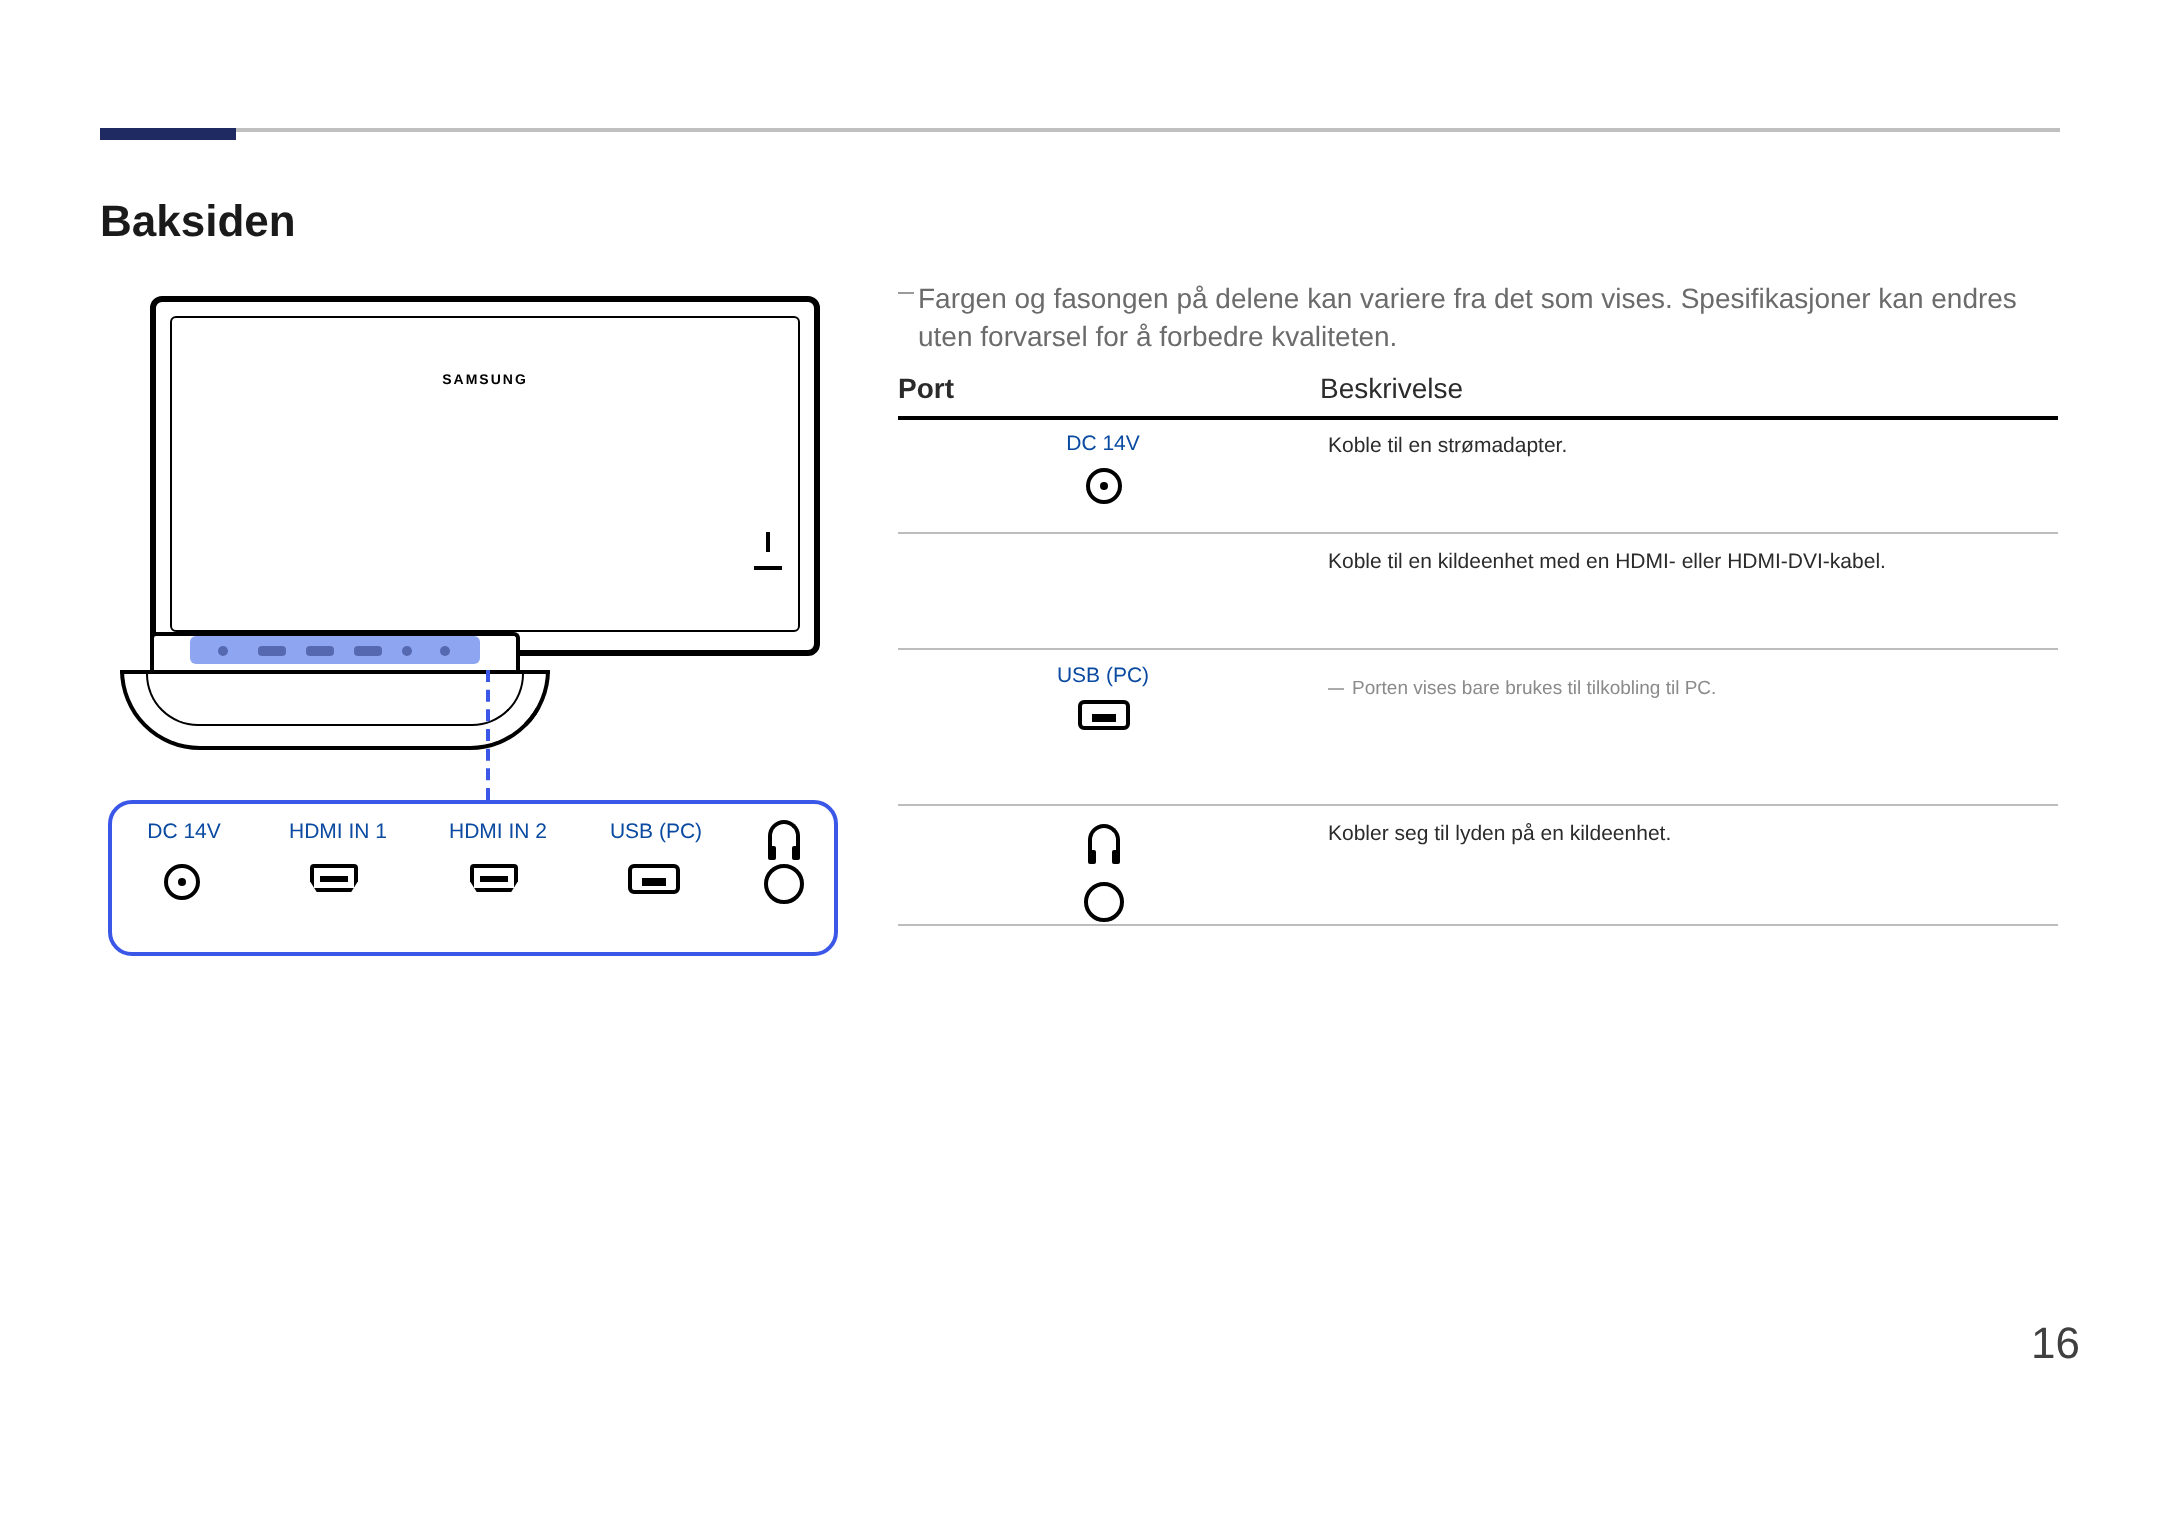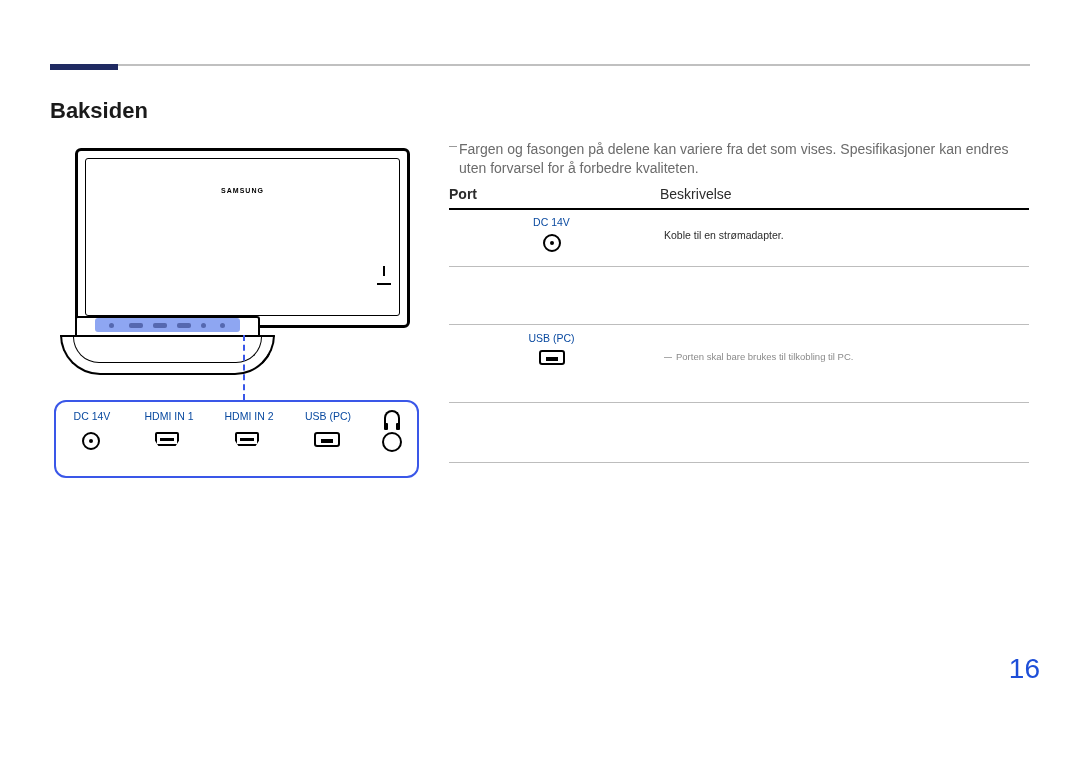--- a/index.html
+++ b/index.html
@@ -57,25 +57,25 @@
   .note { position: absolute; left: 459px; top: 140px; width: 566px; font-size: 14px; color: #6b6b6b; line-height: 1.35; }
   .note-dash { position: absolute; left: 449px; top: 140px; width: 8px; height: 1px; background: #9a9a9a; top: 146px; }
   .tbl-hr { border: none; border-top: 2px solid #000; }
   .tbl-hr-thin { border: none; border-top: 1px solid #bdbdbd; }
   .th-port { position: absolute; left: 449px; top: 186px; font-size: 14px; font-weight: 700; }
   .th-desc { position: absolute; left: 660px; top: 186px; font-size: 14px; font-weight: 400; }
 
   .row { position: absolute; left: 449px; width: 580px; }
   .row .port-col { position: absolute; left: 0; width: 205px; text-align: center; }
   .row .port-col .pl { font-size: 10.5px; color: #0a4aa0; }
-  .row .desc-col { position: absolute; left: 215px; width: 365px; font-size: 10.5px; color: #2b2b2b; line-height: 1.45; margin-top: 12px; }
+  .row .desc-col { position: absolute; left: 215px; width: 365px; font-size: 10.5px; color: #2b2b2b; line-height: 1.45; }
   .row .desc-col .sub { color: #8a8a8a; font-size: 9.5px; margin-top: 6px; }
   .row .desc-col .sub-dash { display: inline-block; width: 8px; height: 1px; background: #aaa; vertical-align: middle; margin-right: 4px; }
 
-  .page-num { position: absolute; right: 40px; bottom: 24px; font-size: 28px; color: #1d4ed8; }
+  .page-num { position: absolute; right: 40px; bottom: 24px; font-size: 22px; color: #404040; }
 
 </style>
 </head>
 <body>
 <div class="page">
 
 <div class="top-bar"></div>
 <div class="top-bar-accent"></div>
 
 <h2 class="section-title">Baksiden</h2>
@@ -132,31 +132,39 @@
 <div class="row" style="top:216px; height:50px;">
   <div class="port-col">
     <div class="pl">DC 14V</div>
     <div style="margin-top:6px;"><span class="icon-dc"></span></div>
   </div>
   <div class="desc-col">Koble til en strømadapter.</div>
 </div>
 <hr class="tbl-hr-thin" style="position:absolute; left:449px; top:266px; width:580px;">
 
 <div class="row" style="top:274px; height:50px;">
+  <div class="desc-col">Koble til en kildeenhet med en HDMI- eller HDMI-DVI-kabel.</div>
 </div>
 <hr class="tbl-hr-thin" style="position:absolute; left:449px; top:324px; width:580px;">
 
 <div class="row" style="top:332px; height:68px;">
   <div class="port-col">
     <div class="pl">USB (PC)</div>
     <div style="margin-top:6px;"><span class="icon-usb"></span></div>
   </div>
   <div class="desc-col">
-    <div class="sub"><span class="sub-dash"></span><span>Porten skal bare brukes til tilkobling til PC.</span></div>
+    <div class="sub"><span class="sub-dash"></span><span>Porten vises bare brukes til tilkobling til PC.</span></div>
   </div>
 </div>
 <hr class="tbl-hr-thin" style="position:absolute; left:449px; top:402px; width:580px;">
 
+<div class="row" style="top:410px; height:52px;">
+  <div class="port-col">
+    <div style="margin-top:2px;"><span class="icon-head"></span></div>
+    <div style="margin-top:8px;"><span class="icon-circ"></span></div>
+  </div>
+  <div class="desc-col">Kobler seg til lyden på en kildeenhet.</div>
+</div>
 <hr class="tbl-hr-thin" style="position:absolute; left:449px; top:462px; width:580px;">
 
 <div class="page-num">16</div>
 
 </div>
 
 </body></html>

